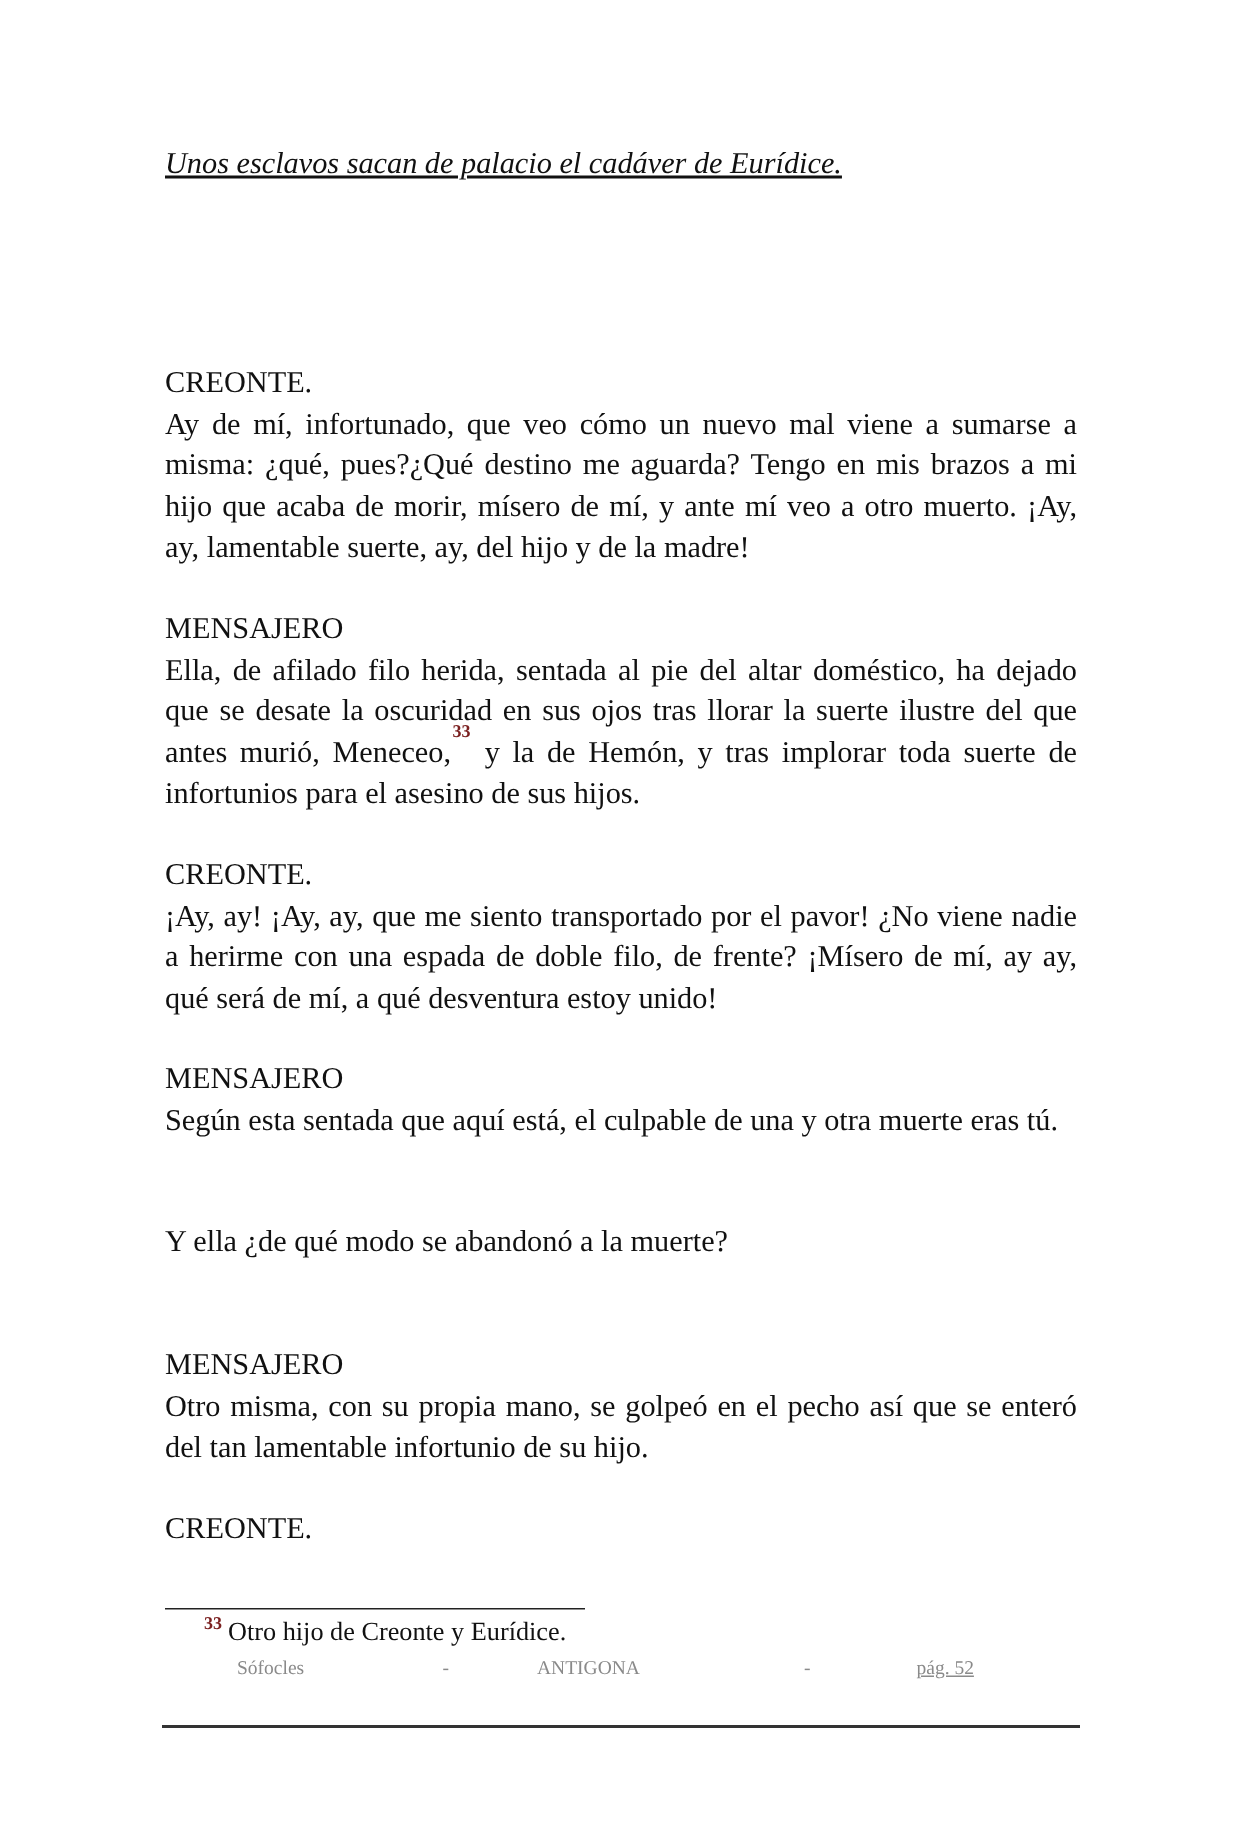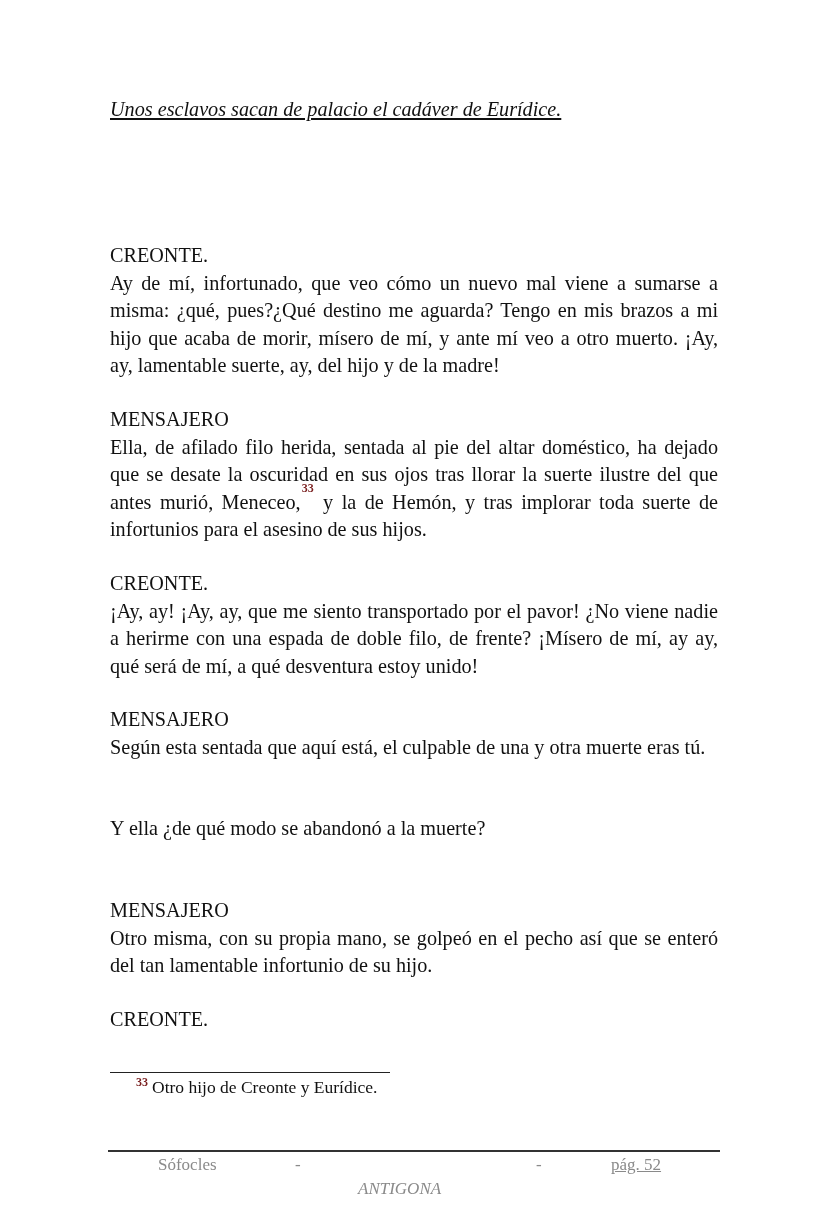--- a/index.html
+++ b/index.html
@@ -71,24 +71,24 @@
       position: absolute;
       left: 108px;
       top: 1150px;
       width: 612px;
       height: 0;
       border-top: 2px solid #333333;
     }
     .footer {
       position: absolute;
       left: 108px;
-      top: 1155px;
+      top: 1104px;
       width: 612px;
       height: 22px;
-      font-size: 17px;
+      font-size: 13px;
       color: #8a8a8a;
     }
     .footer span {
       position: absolute;
       top: 0;
     }
   </style>
 </head>
 <body>
 
@@ -132,16 +132,16 @@
 
 <div class="footnote-rule"></div>
 <div class="footnote">
   <span class="fn-num">33</span><span>Otro hijo de Creonte y Eurídice.</span>
 </div>
 
 <div class="footer-rule"></div>
 <div class="footer">
   <span style="left:50px;">Sófocles</span>
   <span style="left:187px;">-</span>
-  <span style="left:250px; font-style:italic;margin-top:24px;">ANTIGONA</span>
+  <span style="left:250px; ">ANTIGONA</span>
   <span style="left:428px;">-</span>
   <span style="left:503px;text-decoration:underline;">pág. 52</span>
 </div>
 
 </body></html>

